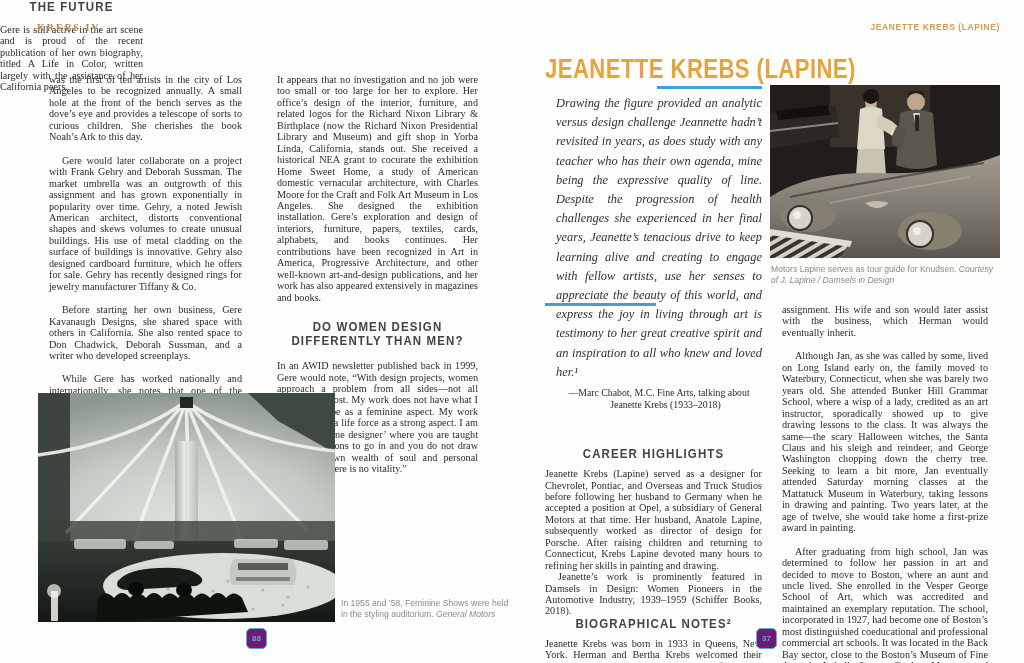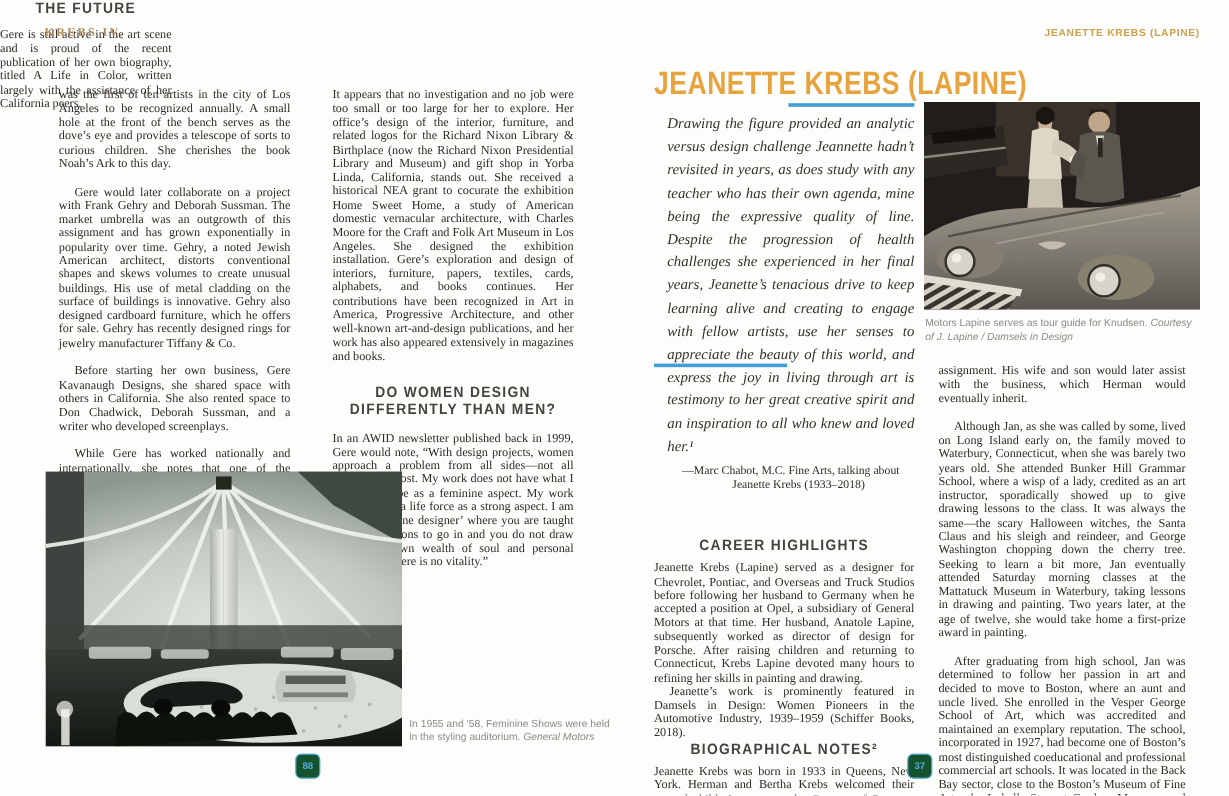--- a/index.html
+++ b/index.html
@@ -55,21 +55,21 @@
   #career-block{margin-top:36px;}
   #r-col1 .shead{margin:0 0 7px 0;}
   #bio-head{margin:20px 0 10px 0;}
 
   .photo-right{position:absolute;left:770px;top:85px;width:230px;height:173px;}
   #r-caption{left:771px;top:264px;width:225px;}
   #r-col2{left:770px;top:292px;width:230px;}
 
   
   .pagenum{position:absolute;width:19px;height:19px;border:1.5px solid #58abd9;border-radius:5px;
-    background:#14532d;color:#58abd9;font-family:"Liberation Sans",sans-serif;font-size:8px;
+    background:#701a75;color:#58abd9;font-family:"Liberation Sans",sans-serif;font-size:8px;
     font-weight:bold;display:flex;align-items:center;justify-content:center;}
   #pn-88{left:246px;top:628px;}
   #pn-89{left:756px;top:628px;}
 </style>
 </head>
 <body>
 
 <div class="spread">
 
   <div class="page" id="page-left">

